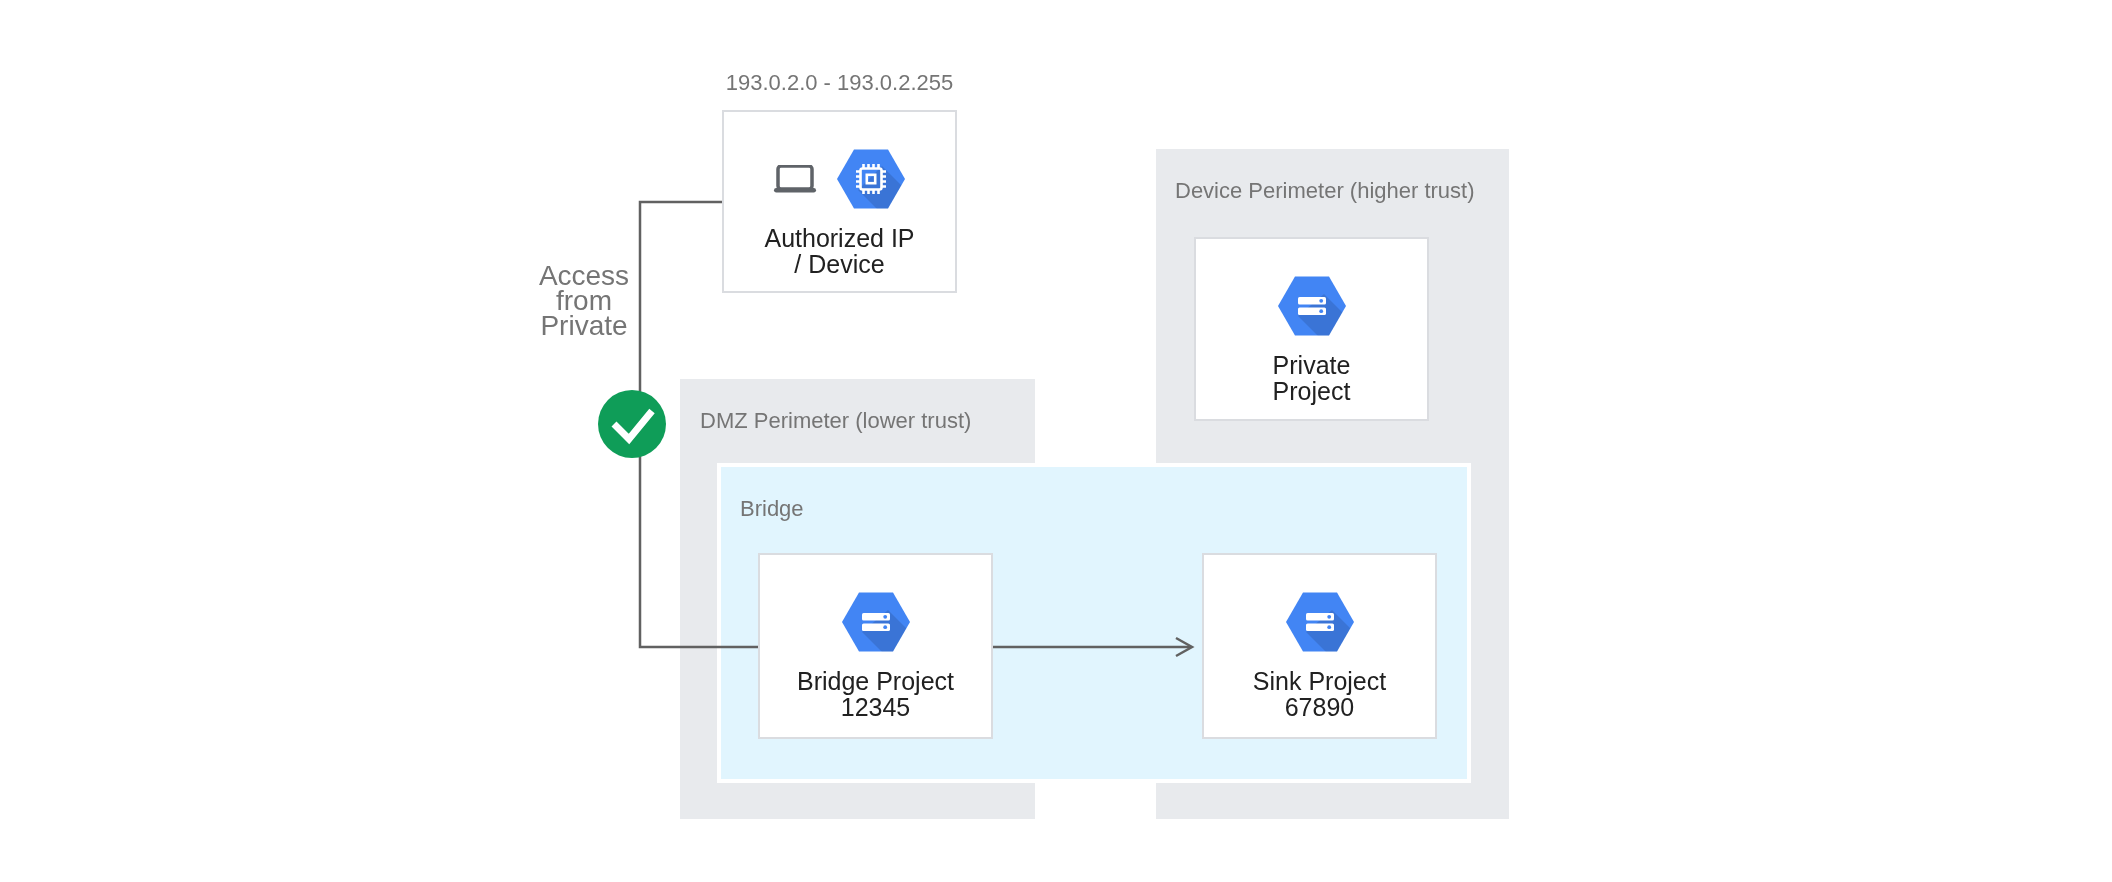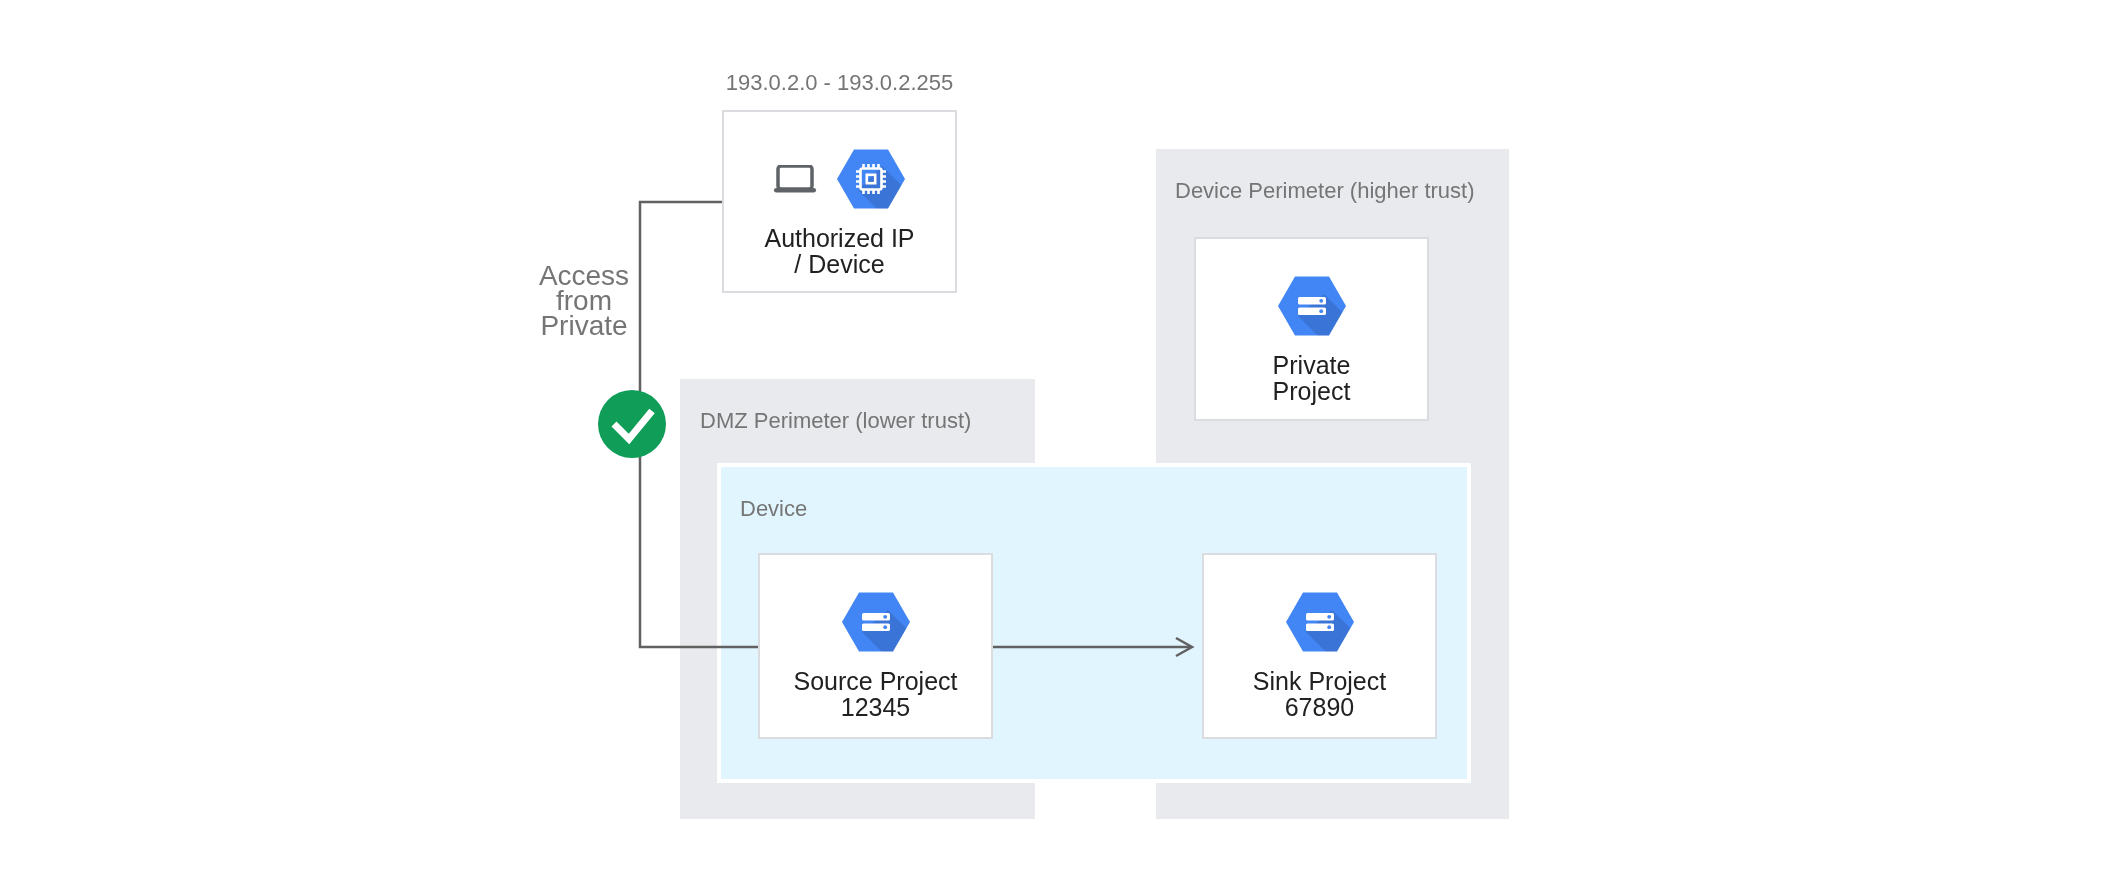--- a/index.html
+++ b/index.html
@@ -41,21 +41,21 @@
 <body>
 
 <div id="stage">
 
   <div id="dmz-perimeter" class="perimeter"></div>
   <div id="private-perimeter" class="perimeter"></div>
   <div id="bridge"></div>
 
   <div id="dmz-label" class="zone-label">DMZ Perimeter (lower trust)</div>
   <div id="private-label" class="zone-label">Device Perimeter (higher trust)</div>
-  <div id="bridge-label" class="zone-label">Device</div>
+  <div id="bridge-label" class="zone-label">Bridge</div>
 
   <div id="ip-label">193.0.2.0 - 193.0.2.255</div>
   <div id="access-label">
     <span>Access</span>
     <span>from</span>
     <span>Private</span>
   </div>
 
   <svg id="connector-layer" viewBox="0 0 2112 882">
     <path d="M722,202 H640 V647 H758" fill="none" stroke="#616161" stroke-width="2.5"></path>
@@ -107,21 +107,21 @@
           </defs>
         <polygon points="-34,0 -17,-29.5 17,-29.5 34,0 17,29.5 -17,29.5" fill="#4285f4"></polygon>
         <polygon points="-14,10 12,-12 44,20 20,44" fill="#000000" opacity="0.12" clip-path="url(#hexclip-b)"></polygon>
         <rect x="-14" y="-9" width="28" height="7.6" rx="1.6" fill="#ffffff"></rect>
         <circle cx="9.2" cy="-5.2" r="1.9" fill="#4285f4"></circle>
         <rect x="-14" y="1.4" width="28" height="7.6" rx="1.6" fill="#ffffff"></rect>
         <circle cx="9.2" cy="5.2" r="1.9" fill="#4285f4"></circle>
       </svg>
     </div>
     <div class="node-text">
-      <span>Source Project</span>
+      <span>Bridge Project</span>
       <span>12345</span>
     </div>
   </div>
 
   <div id="node-sink" class="node">
     <div class="node-icons">
       <svg width="72" height="62" viewBox="-36 -31 72 62">
         <defs>
             <clipPath id="hexclip-c">
               <polygon points="-34,0 -17,-29.5 17,-29.5 34,0 17,29.5 -17,29.5"></polygon>

